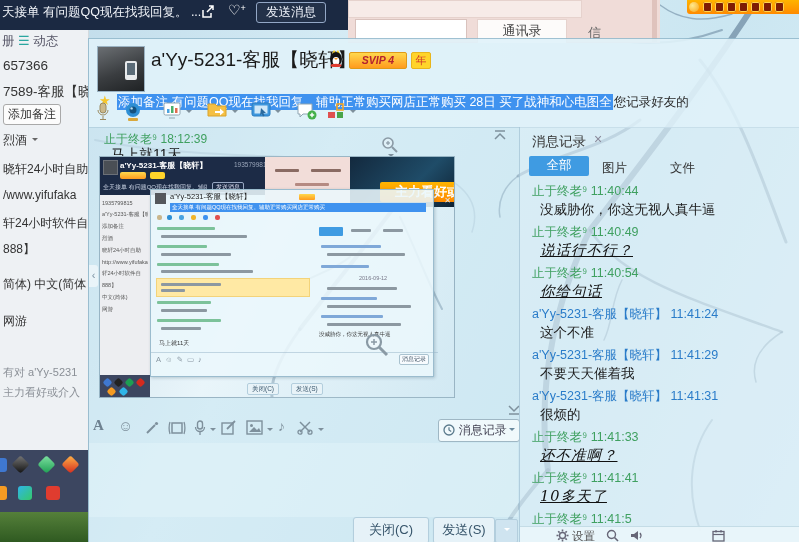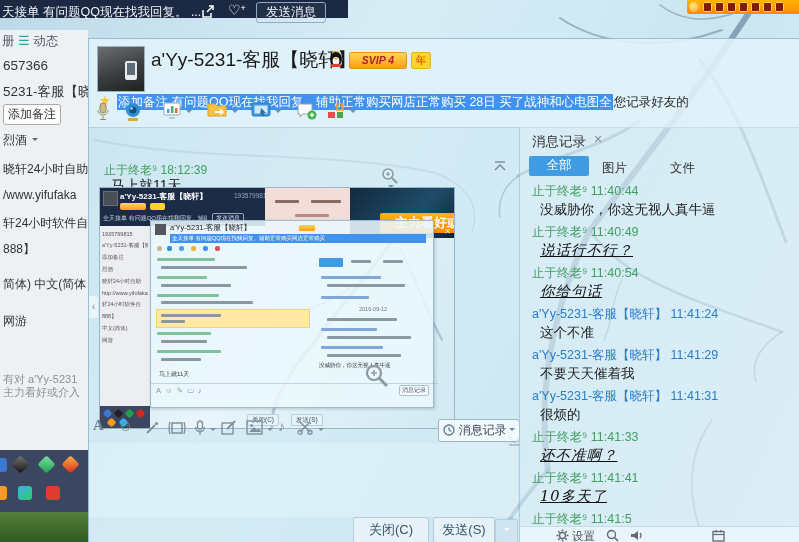--- a/index.html
+++ b/index.html
@@ -6,21 +6,21 @@
   #root{position:relative;width:799px;height:542px;overflow:hidden;
         font-family:"Liberation Sans","DejaVu Sans",sans-serif;
         background:linear-gradient(115deg,#bdd9e8 0%,#d7edf6 38%,#cbe6f1 70%,#d9eef7 100%);}
   .abs{position:absolute;}
   svg{display:block;}
 
   
   #branches{left:0;top:0;pointer-events:none;}
 
   
-  #navy-bar{left:0;top:0;width:348px;height:18px;background:#1b2942;color:#fff;z-index:3;}
+  #navy-bar{left:0;top:0;width:348px;height:30px;background:#1b2942;color:#fff;z-index:3;}
   #navy-text{left:2px;top:4px;font-size:12.5px;color:#f2f5fa;white-space:nowrap;}
   #share-ic{left:200px;top:4px;}
   #heart-ic{left:228px;top:2px;color:#fff;font-size:14px;}
   #heart-plus{font-size:9px;vertical-align:4px;}
   #send-msg-btn{left:256px;top:2px;border:1px solid #93a7c6;border-radius:3px;
      padding:1px 9px;font-size:12.5px;color:#eef2fa;background:rgba(255,255,255,0.04);}
 
   
   #pink-win{left:348px;top:0;width:312px;height:42px;background:#f0dcd8;z-index:3;border-bottom:1px solid #e2cac5;}
   #pink-top{left:0;top:0;width:232px;height:16px;background:#f7ebe8;border:1px solid #e6d2cd;}
@@ -71,21 +71,21 @@
      background:#ffd42a;border:1px solid #e8b51c;font-size:11px;color:#d2372a;text-align:center;line-height:15px;}
   #sig-star{position:absolute;left:10px;top:54px;font-size:13px;color:#f6c62c;}
   #sig-row{position:absolute;left:28px;top:55px;font-size:12.5px;white-space:nowrap;}
   #sig-hl{background:#3f92ef;color:#fff;padding:1px 1px;}
   #sig-rest{color:#2b2b2b;padding-left:1px;}
   .tb-ic{position:absolute;top:63px;}
   .caret{display:inline-block;width:0;height:0;border:3.5px solid transparent;border-top-color:#7e909c;margin-left:2px;vertical-align:middle;}
   .tb-caret{position:absolute;top:71px;}
 
   
-  #chat-area{position:absolute;left:0;top:88px;width:429px;height:330px;margin-top:31px;}
+  #chat-area{position:absolute;left:0;top:88px;width:429px;height:330px;}
   #msg-name{position:absolute;left:15px;top:4px;font-size:12px;color:#3fa060;white-space:nowrap;}
   #msg-text{position:absolute;left:22px;top:19px;font-size:14px;color:#141414;}
   #img-zoom-ic{position:absolute;left:292px;top:9px;}
   #img-zoom-chev{position:absolute;left:297px;top:27px;}
   #scroll-top{position:absolute;left:404px;top:2px;}
   #scroll-bottom{position:absolute;left:418px;top:277px;}
   #collapse-handle{position:absolute;left:0px;top:138px;width:9px;height:22px;background:rgba(255,255,255,0.55);
      border-radius:0 3px 3px 0;color:#7b93a4;font-size:11px;line-height:21px;text-align:center;}
 
   
@@ -206,51 +206,58 @@
   <div id="navy-bar" class="abs">
     <div id="navy-text" class="abs">天接单 有问题QQ现在找我回复。 ...</div>
     <svg id="share-ic" class="abs" width="16" height="16">
       <path d="M3,6 V13 H11 V9" stroke="#fff" stroke-width="1.5" fill="none"></path>
       <path d="M7,8 L13,2 M9,2 H13 V6" stroke="#fff" stroke-width="1.5" fill="none"></path>
     </svg>
     <div id="heart-ic" class="abs">♡<span id="heart-plus">+</span></div>
     <div id="send-msg-btn" class="abs">发送消息</div>
   </div>
 
+  <div id="pink-win" class="abs">
+    <div id="pink-top" class="abs"></div>
+    <div id="pink-input" class="abs"></div>
+    <div id="pink-tab" class="abs">通讯录</div>
+    <div id="pink-tab2" class="abs">信</div>
+    <div id="pink-scroll" class="abs"></div>
+  </div>
 
   <div id="banner" class="abs">
     <span class="bicon"></span>
     <span class="bstripe" style="left:16px"></span>
     <span class="bstripe" style="left:28px"></span>
     <span class="bstripe" style="left:40px"></span>
     <span class="bstripe" style="left:52px"></span>
     <span class="bstripe" style="left:64px"></span>
     <span class="bstripe" style="left:76px"></span>
     <span class="bstripe" style="left:88px"></span>
   </div>
 
   <div id="back-side" class="abs">
     <div id="side-nav">
       <span>册</span>
       <span class="burger">☰</span>
       <span>动态</span>
     </div>
     <div class="sb-qq" style="top:28px">657366</div>
-    <div class="sb-qq" style="top:53px">5231-客服【晓</div>
+    <div class="sb-qq" style="top:53px">7589-客服【晓</div>
     <div id="add-note">添加备注</div>
     <div class="sb-line" style="top:102px"><span>烈酒</span> <span class="caret" style="border-top-color:#666"></span></div>
     <div id="sidebar-lines">
         <div class="sb-line" style="top: 131px;">晓轩24小时自助</div>
         <div class="sb-line" style="top: 158px;">/www.yifufaka</div>
         <div class="sb-line" style="top: 185px;">轩24小时软件自</div>
         <div class="sb-line" style="top: 211px;">888】</div>
         <div class="sb-line" style="top: 246px;">简体) 中文(简体</div>
         <div class="sb-line" style="top: 283px;">网游</div>
       </div>
-    <div class="sb-tip" style="top:342px">有对 a'Yy-5231</div>
+    <div class="sb-tip" style="top:335px">有对 a'Yy-5231</div>
     <div class="sb-tip" style="top:355px">主力看好或介入</div>
     <div id="gem-panel">
       <div class="chip" style="left:-7px;top:8px;background:#3f78d0"></div>
       <div class="gem" style="left:14px;top:8px;background:linear-gradient(135deg,#777,#111)"></div>
       <div class="gem" style="left:40px;top:8px;background:linear-gradient(135deg,#7fe2a2,#1d9e52)"></div>
       <div class="gem" style="left:64px;top:8px;background:linear-gradient(135deg,#ffb347,#d42a1e)"></div>
       <div class="chip" style="left:-7px;top:36px;background:#f59b22"></div>
       <div class="chip" style="left:18px;top:36px;background:linear-gradient(135deg,#2fb5e8,#35c96a)"></div>
       <div class="chip" style="left:46px;top:36px;background:#e03c2f;color:#fff;font-size:8px;text-align:center;line-height:14px"></div>
     </div>

